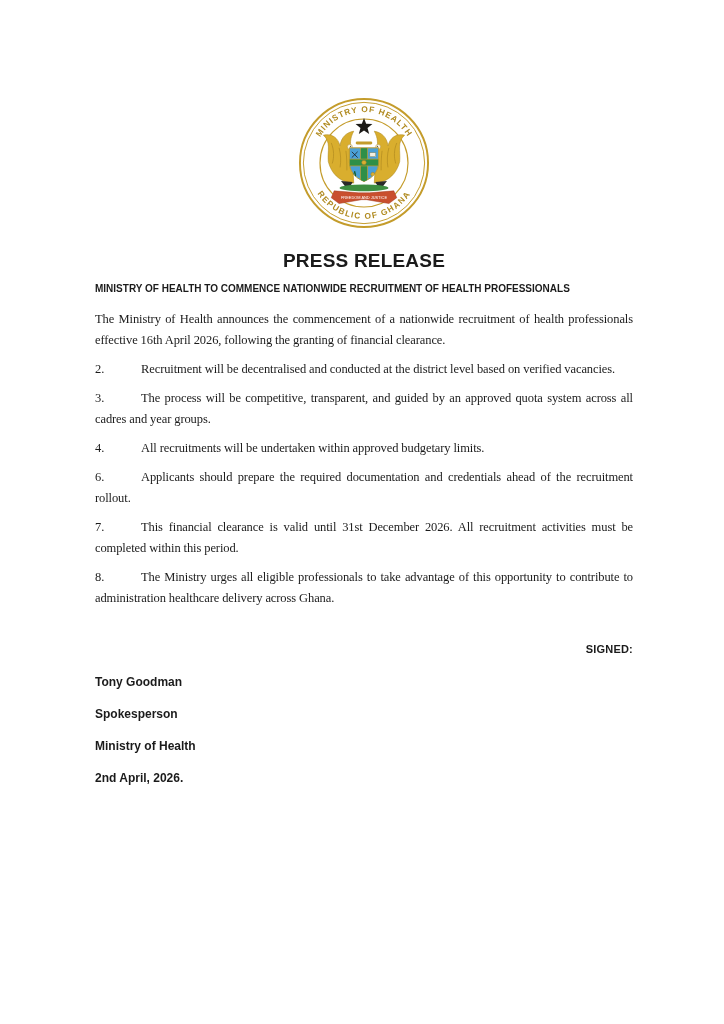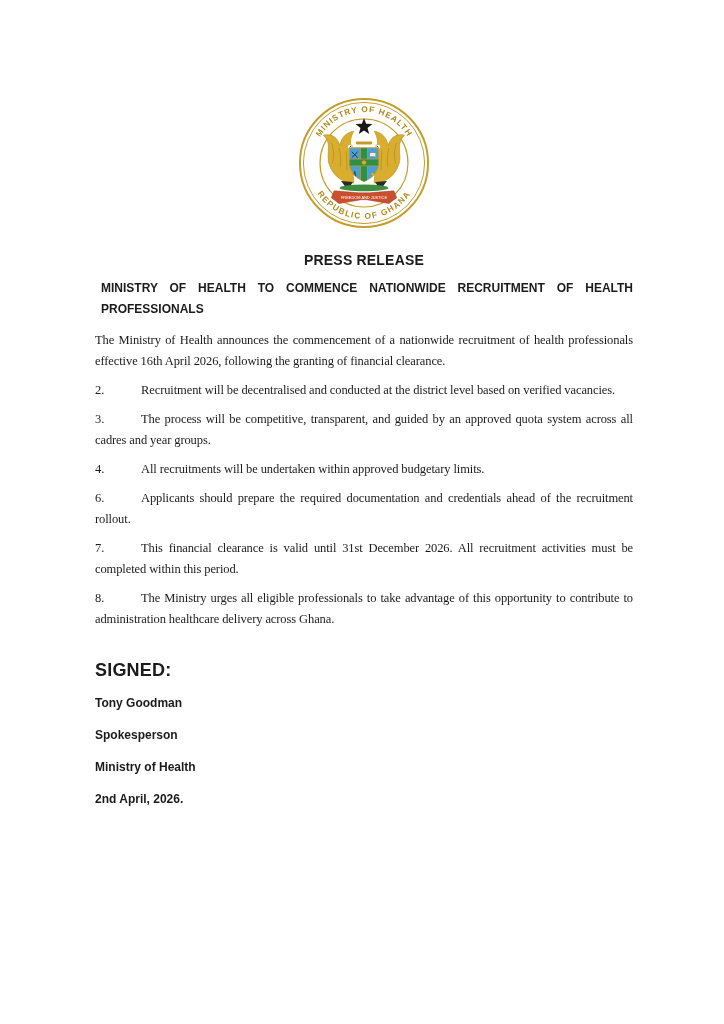--- a/index.html
+++ b/index.html
@@ -14,53 +14,54 @@
     color:#1b1b1b;
   }
   .content{width:538px;}
   .logo-wrap{
     width:538px;
     display:flex;
     justify-content:center;
     margin-bottom:21px;
   }
   .doc-title{
-    font-size:14px;
+    font-size:19px;
     font-weight:bold;
     text-align:center;
     line-height:21px;
     margin:0 0 7px 0;
     letter-spacing:.2px;
   }
   .doc-heading{
-    font-size:12px;
+    font-size:10px;
     font-weight:bold;
     text-align:justify;
     line-height:21px;
-    margin:0 0 10px 6px;
+    margin:0 0 10px 0;
   }
   .para{
     font-size:12.5px;
     line-height:21px;
     text-align:justify;
     letter-spacing:-0.1px;
     margin:0 0 8px 0;
     font-family:Liberation Serif, serif;
   }
   .para .num{
     display:inline-block;
     width:46px;
   }
   .signature{margin-top:30px;}
   .signed-label{
-    font-size:18px;
+    font-size:11px;
     font-weight:bold;
     line-height:21px;
     margin:0 0 7px 0;
     letter-spacing:.2px;
+    text-align:right;
   }
   .sig-line{
     font-size:12px;
     font-weight:bold;
     line-height:20px;
     margin:12px 0 5px 0;
   }
   .ring-text{
     font-family:"Liberation Sans","DejaVu Sans",sans-serif;
     font-weight:bold;

